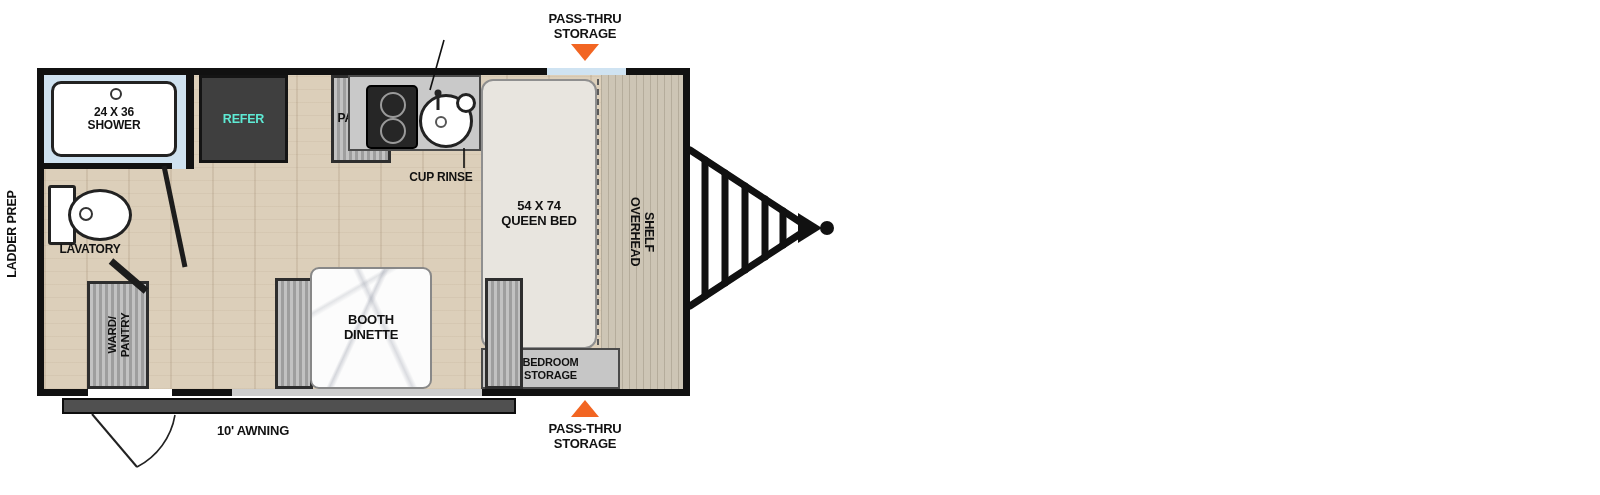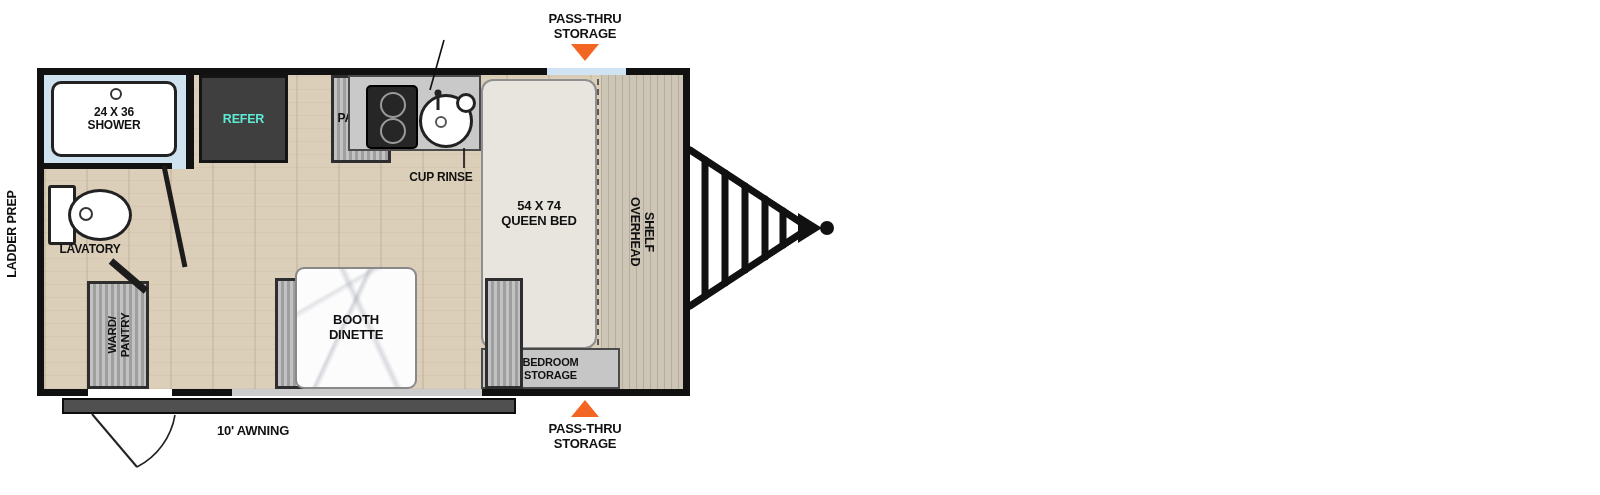--- a/index.html
+++ b/index.html
@@ -13,21 +13,21 @@
           repeating-linear-gradient(90deg, rgba(125,98,70,0.14) 0 2px, rgba(0,0,0,0) 2px 42px),
           repeating-linear-gradient(0deg, rgba(125,98,70,0.07) 0 1px, rgba(0,0,0,0) 1px 13px);}
   .grain-v{background-color:#cdc5b5;
         background-image:repeating-linear-gradient(90deg, rgba(95,85,65,0.22) 0 1px, rgba(0,0,0,0) 1px 7px);}
   .stripes{background:repeating-linear-gradient(90deg,#c2c2c2 0 3px,#9e9e9e 3px 6px);border:3px solid #2e2e2e;box-sizing:border-box;margin-left:43px;}
   .flexc{display:flex;align-items:center;justify-content:center;}
   .marble{background:
       linear-gradient(115deg, rgba(0,0,0,0) 40%, rgba(140,145,160,0.35) 42%, rgba(0,0,0,0) 45%),
       linear-gradient(65deg, rgba(0,0,0,0) 55%, rgba(140,145,160,0.30) 58%, rgba(0,0,0,0) 61%),
       linear-gradient(150deg, rgba(0,0,0,0) 22%, rgba(160,165,175,0.28) 24%, rgba(0,0,0,0) 27%),
-      #fcfcfc;}
+      #fcfcfc; margin-left: 15px;}
   .tri-down{width:0;height:0;border-left:14px solid transparent;border-right:14px solid transparent;border-top:17px solid #F26522;}
   .tri-up{width:0;height:0;border-left:14px solid transparent;border-right:14px solid transparent;border-bottom:17px solid #F26522;}
   svg{display:block;}
 </style>
 </head>
 <body>
 
 <div class="canvas">
 
 

